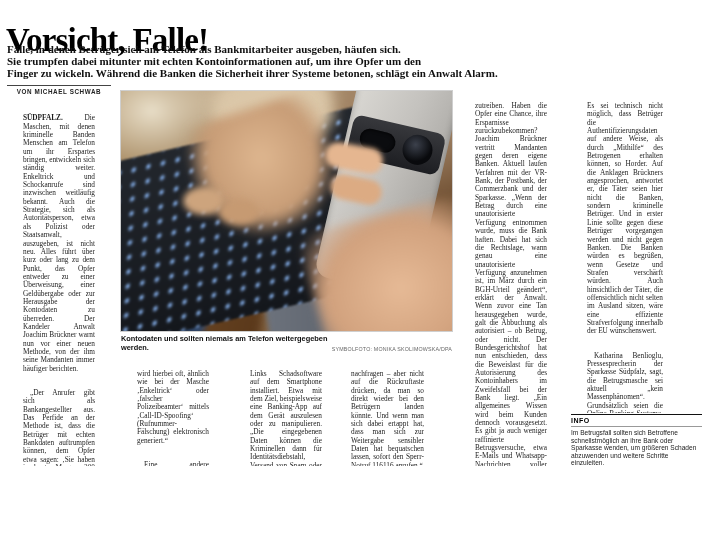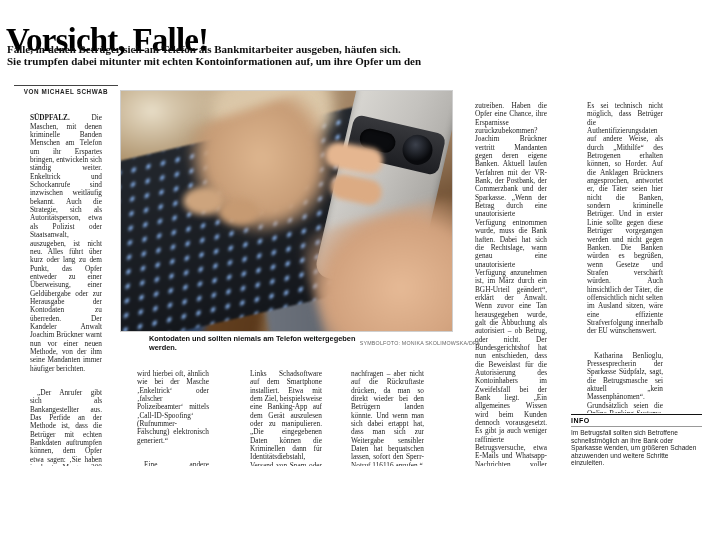--- a/index.html
+++ b/index.html
@@ -16,21 +16,21 @@
   }
   .standfirst{left:7px;top:44px;width:520px;font-size:11px;font-weight:bold;
     line-height:11.8px;color:#111;}
   
   .col{
     font-size:7.3px;line-height:8.35px;text-align:justify;overflow:hidden;
     width:104px;color:#1b1b1b;
   }
   .col p{margin:16px;}
   .col p + p{text-indent:7px;}
-  .col1{left:14px;top:85px;height:381px;}
+  .col1{left:7px;top:85px;height:381px;}
   .colA{left:121px;top:354px;height:112px;}
   .colB{left:234px;top:354px;height:112px;}
   .colC{left:335px;top:354px;height:112px;width:105px;}
   .colD{left:459px;top:86px;height:380px;}
   .colE{left:571px;top:86px;height:327px;width:108px;}
   .byline-block{border-top:1px solid #444;text-align:center;margin-bottom:4px;}
   .byline{
     font-family:"Liberation Sans",sans-serif;font-size:6.3px;font-weight:bold;
     letter-spacing:0.6px;color:#222;padding:2px 0 2px;text-align:center;
   }
@@ -83,39 +83,40 @@
     background:radial-gradient(circle at 40% 35%, #3c414c 0%, #090a0d 62%);}
   .ph-holding-hand{left:196px;top:118px;width:190px;height:170px;transform:rotate(-15deg);
     background:radial-gradient(ellipse at 45% 45%, #e6ba96 0%, #d1a17d 50%, rgba(209,161,125,0) 78%);
     filter:blur(5px);}
   .ph-finger-1{left:204px;top:54px;width:58px;height:26px;border-radius:13px;
     background:#e5b690;filter:blur(2.5px);transform:rotate(10deg);}
   .ph-finger-2{left:209px;top:86px;width:52px;height:25px;border-radius:13px;
     background:#dcab83;filter:blur(2.5px);transform:rotate(12deg);}
   
   .caption-row{left:121px;top:334px;width:331px;display:flex;
-    justify-content:space-between;align-items:center;margin-left:28px;}
+    justify-content:space-between;align-items:flex-end;}
   .caption{font-family:"Liberation Sans",sans-serif;font-weight:bold;font-size:7.4px;color:#111;}
   .credit{font-family:"Liberation Sans",sans-serif;font-size:5.3px;color:#666;
     letter-spacing:0.2px;white-space:nowrap;}
   
   .info-box{left:571px;top:414px;width:131px;font-family:"Liberation Sans",sans-serif;}
   .info-rule-top{border-top:1.4px solid #111;}
   .info-label{font-size:7px;font-weight:bold;letter-spacing:0.5px;color:#000;
     padding:2px 0 1.5px;border-bottom:0.5px solid #999;}
   .info-text{font-size:6.6px;line-height:7.6px;color:#222;padding-top:2.5px;
     text-align:left;}
 </style>
 </head>
 <body>
 
 <h1 class="abs headline">Vorsicht, Falle!</h1>
 <div class="abs standfirst">
     <div>Fälle, in denen Betrüger sich am Telefon als Bankmitarbeiter ausgeben, häufen sich.</div>
     <div>Sie trumpfen dabei mitunter mit echten Kontoinformationen auf, um ihre Opfer um den</div>
+    <div>Finger zu wickeln. Während die Banken die Sicherheit ihrer Systeme betonen, schlägt ein Anwalt Alarm.</div>
   </div>
 
 <div class="abs col col1">
   <div class="byline-block">
     <div class="byline">VON MICHAEL SCHWAB</div>
   </div>
   <div>
     <p><b class="lead">SÜDPFALZ.</b><span> Die Maschen, mit denen kriminelle Banden Menschen am Telefon um ihr Erspartes bringen, entwickeln sich ständig weiter. Enkeltrick und Schockanrufe sind inzwischen weitläufig bekannt. Auch die Strategie, sich als Autoritätsperson, etwa als Polizist oder Staatsanwalt, auszugeben, ist nicht neu. Alles führt über kurz oder lang zu dem Punkt, das Opfer entweder zu einer Überweisung, einer Geldübergabe oder zur Herausgabe der Kontodaten zu überreden. Der Kandeler Anwalt Joachim Brückner warnt nun vor einer neuen Methode, von der ihm seine Mandanten immer häufiger berichten.</span></p>
   <p>„Der Anrufer gibt sich als Bankangestellter aus. Das Perfide an der Methode ist, dass die Betrüger mit echten Bankdaten auftrumpfen können, dem Opfer etwa sagen: ‚Sie haben ja heute Morgen 200 Euro abgehoben und 400 Euro an Ihre Tochter überwiesen‘.“ Hinzu kommt, dass auf dem Telefon der Zielperson die Rufnummer der Bank, bis hin zur korrekten Filiale, angezeigt wird. Nachdem sie durch ihr Wissen über die geheimen Kontovorgänge eine Vertrauensbasis aufgebaut haben, bringen die Betrüger ihre Opfer dazu, Tan-Nummern herauszugeben. Brückner vertritt Mandanten, die auf diese Art um sechsstellige Beträge gebracht wurden. In einzelnen Fällen sogar ganz ohne Anruf. Die Betroffenen mussten eines Tages schlicht feststellen, dass ihr Konto leer war. „Bankraub war gestern“, fasst Brückner die Situation zusammen.</p>
     </div>

